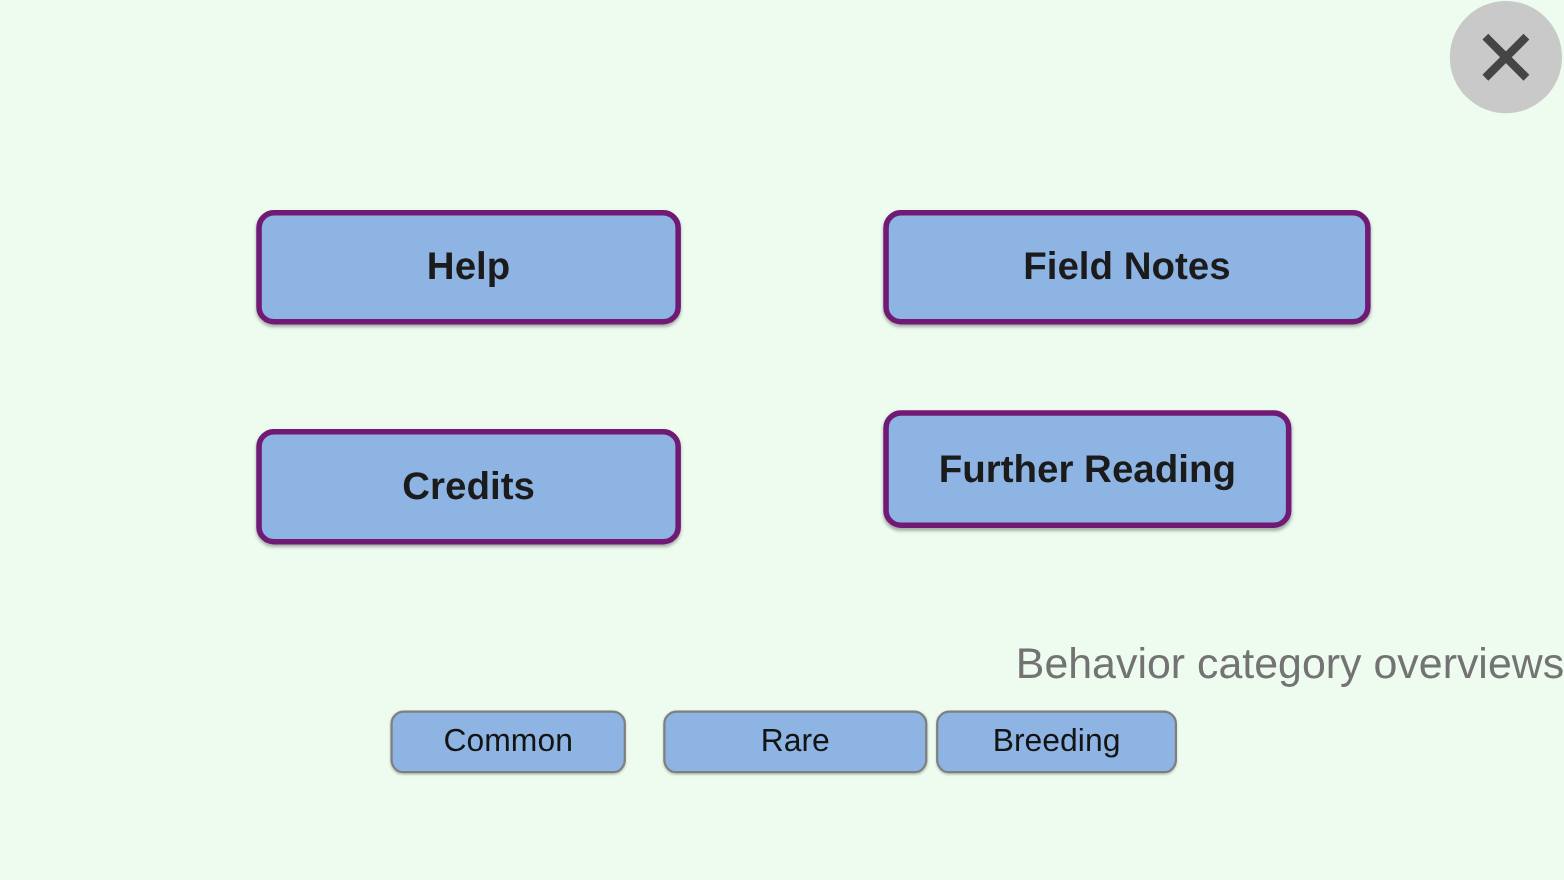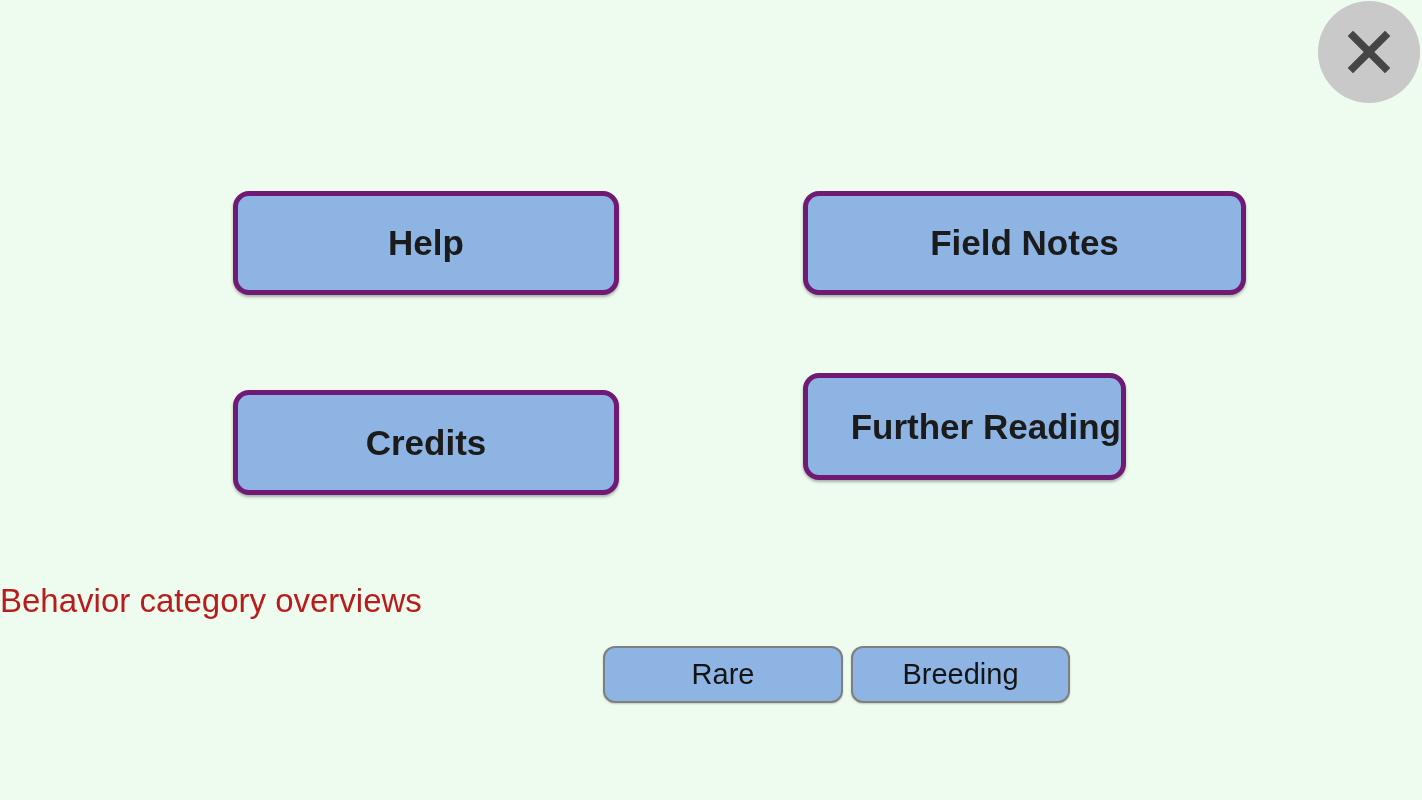--- a/index.html
+++ b/index.html
@@ -48,32 +48,32 @@
     justify-content: center;
     font-size: 35px;
     font-weight: 700;
     color: #1B1B1B;
     cursor: pointer;
     box-sizing: border-box;
   }
   .btn-help            { left: 233px; top: 191px; width: 386px; height: 104px; }
   .btn-field-notes     { left: 803px; top: 191px; width: 443px; height: 104px; }
   .btn-credits         { left: 233px; top: 390px; width: 386px; height: 105px; }
-  .btn-further-reading { left: 803px; top: 373px; width: 323px; height: 107px; justify-content: flex-end; }
+  .btn-further-reading { left: 803px; top: 373px; width: 371px; height: 107px; }
 
   
   .cat-heading {
     position: absolute;
     left: 0;
     right: 0;
     top: 582px;
-    text-align: left;
-    font-size: 33px;
+    text-align: right;
+    font-size: 39px;
     font-weight: 400;
-    color: #b91c1c;
+    color: #737373;
   }
   
   .cat-btn {
     position: absolute;
     top: 646px;
     height: 57px;
     background: #8DB4E2;
     border: 2px solid #7F7F7F;
     border-radius: 12px;
     box-shadow: 0 1px 2px rgba(0,0,0,0.20);
@@ -113,20 +113,23 @@
   <div class="menu-btn btn-credits">
     <span>Credits</span>
   </div>
 
   <div class="menu-btn btn-further-reading">
     <span>Further Reading</span>
   </div>
 
   <div class="cat-heading">Behavior category overviews</div>
 
+  <div class="cat-btn cat-common">
+    <span>Common</span>
+  </div>
 
   <div class="cat-btn cat-rare">
     <span>Rare</span>
   </div>
 
   <div class="cat-btn cat-breeding">
     <span>Breeding</span>
   </div>
 
 </div>

